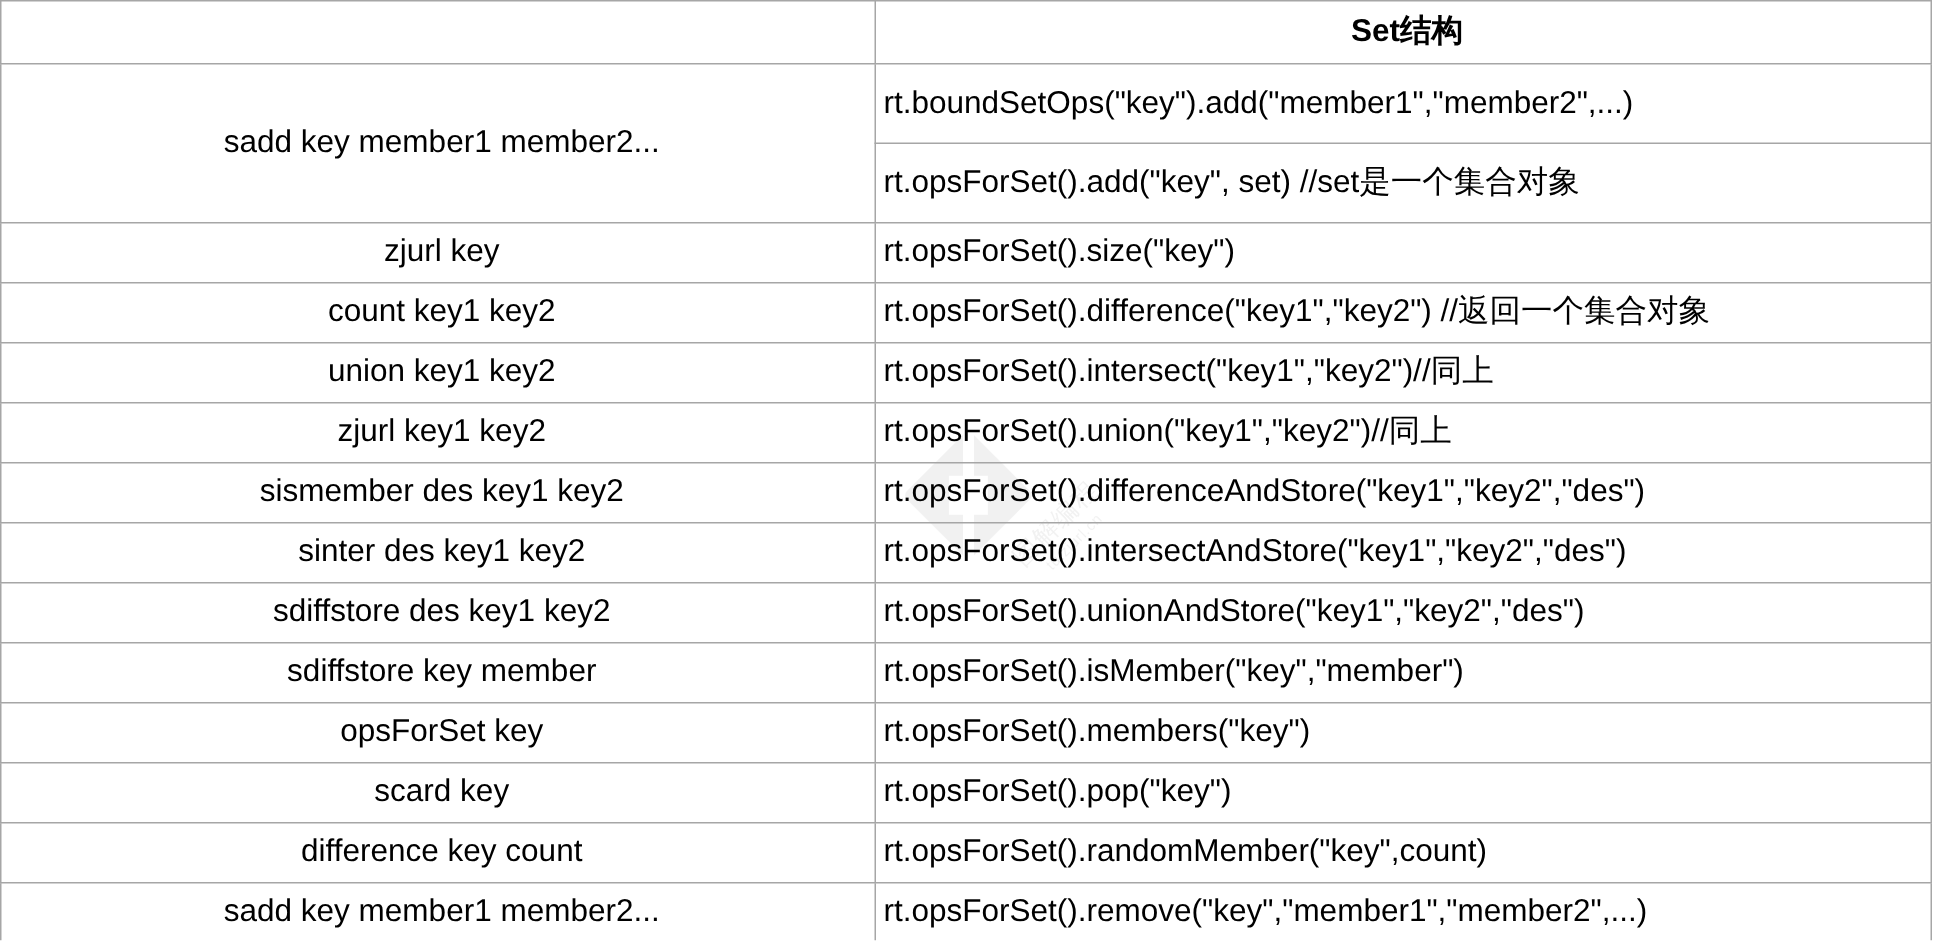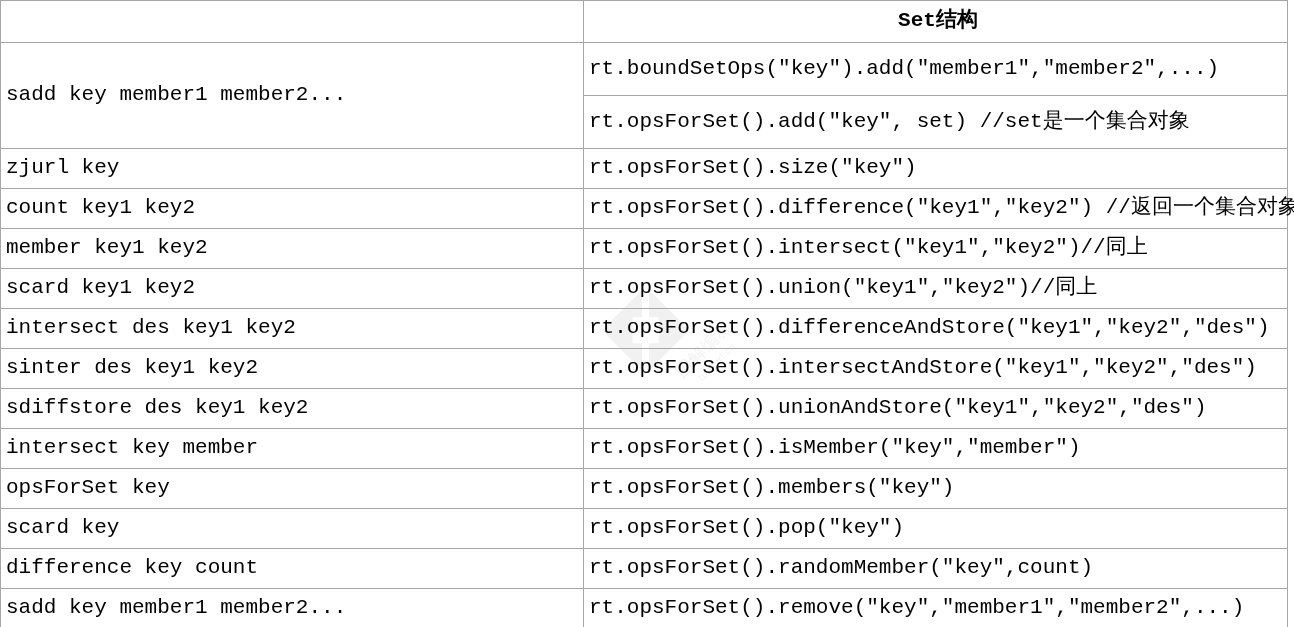--- a/index.html
+++ b/index.html
@@ -93,21 +93,20 @@
   table.redis-table col.c-api  { width: 704px; }
 
   table.redis-table td {
     border: 1px solid #a6a6a6;
     padding: 0 0 0 5px;
     vertical-align: middle;
     font-size: 21px;
     line-height: 1.15;
     white-space: nowrap;
     background: transparent;
-    font-family: Liberation Mono, monospace;
   }
 
   
   tr.header-row td {
     height: 41px;
   }
   td.header-title {
     text-align: center;
     font-weight: bold;
     font-size: 22px;
@@ -126,20 +125,21 @@
   }
   tr.sub-row td {
     height: 52px;
   }
   tr.sub-row-2 td {
     height: 52px;
   }
 
   td.cmd {
     font-size: 21px;
+    text-align: center;
   }
   td.api {
     font-size: 21px;
   }
 </style>
 </head>
 <body>
 
 <div id="page">
 
@@ -168,41 +168,41 @@
         </tr>
         <tr class="data-row">
           <td class="cmd">zjurl key</td>
           <td class="api">rt.opsForSet().size("key")</td>
         </tr>
         <tr class="data-row">
           <td class="cmd">count key1 key2</td>
           <td class="api">rt.opsForSet().difference("key1","key2") //返回一个集合对象</td>
         </tr>
         <tr class="data-row">
-          <td class="cmd">member key1 key2</td>
+          <td class="cmd">union key1 key2</td>
           <td class="api">rt.opsForSet().intersect("key1","key2")//同上</td>
         </tr>
         <tr class="data-row">
-          <td class="cmd">scard key1 key2</td>
+          <td class="cmd">zjurl key1 key2</td>
           <td class="api">rt.opsForSet().union("key1","key2")//同上</td>
         </tr>
         <tr class="data-row">
-          <td class="cmd">intersect des key1 key2</td>
+          <td class="cmd">sismember des key1 key2</td>
           <td class="api">rt.opsForSet().differenceAndStore("key1","key2","des")</td>
         </tr>
         <tr class="data-row">
           <td class="cmd">sinter des key1 key2</td>
           <td class="api">rt.opsForSet().intersectAndStore("key1","key2","des")</td>
         </tr>
         <tr class="data-row">
           <td class="cmd">sdiffstore des key1 key2</td>
           <td class="api">rt.opsForSet().unionAndStore("key1","key2","des")</td>
         </tr>
         <tr class="data-row">
-          <td class="cmd">intersect key member</td>
+          <td class="cmd">sdiffstore key member</td>
           <td class="api">rt.opsForSet().isMember("key","member")</td>
         </tr>
         <tr class="data-row">
           <td class="cmd">opsForSet key</td>
           <td class="api">rt.opsForSet().members("key")</td>
         </tr>
         <tr class="data-row">
           <td class="cmd">scard key</td>
           <td class="api">rt.opsForSet().pop("key")</td>
         </tr>

